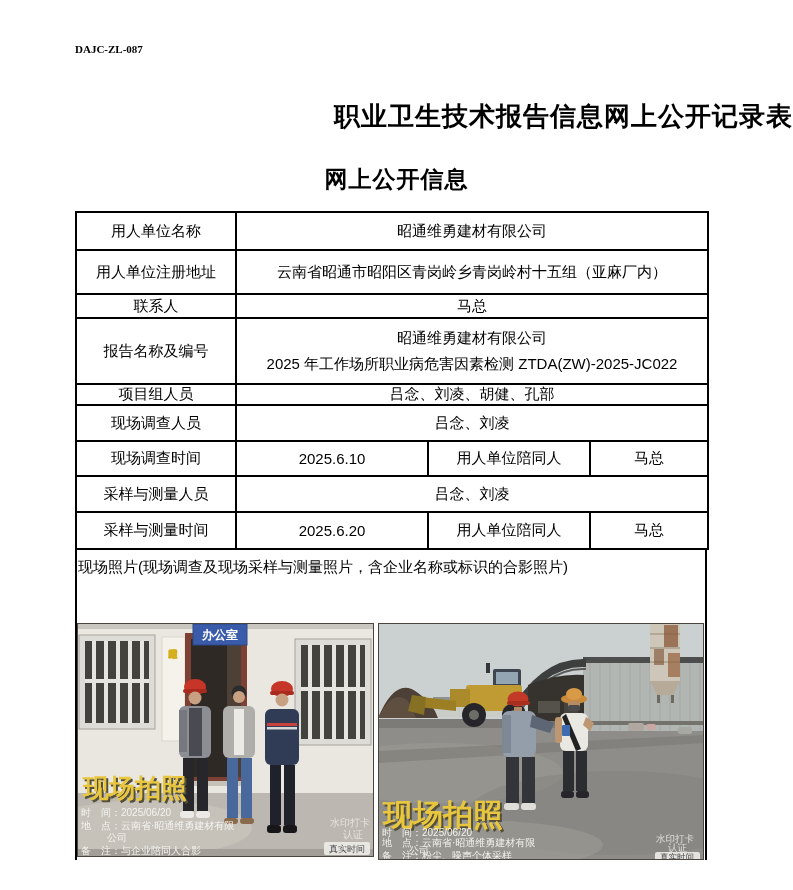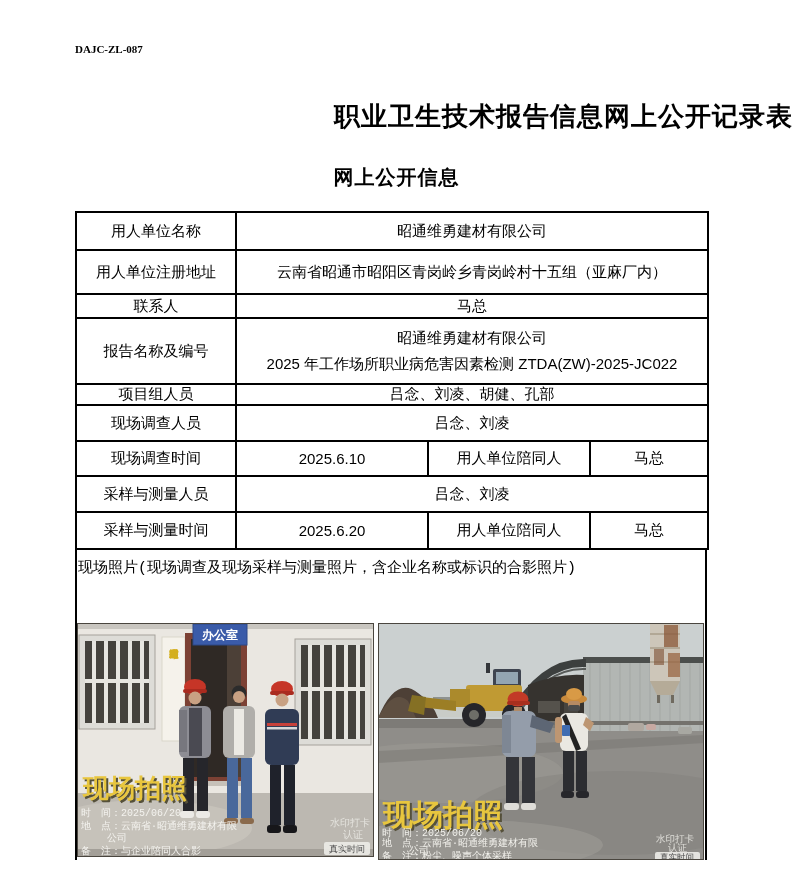--- a/index.html
+++ b/index.html
@@ -10,34 +10,33 @@
   .doc-code {
     position:absolute; left:75px; top:43px;
     font-family:"Liberation Serif", serif; font-weight:bold; font-size:11px; letter-spacing:0px;
   }
   .title {
     position:absolute; left:0; right:0; top:99px; text-align:right;
     font-size:26px; font-weight:bold; letter-spacing:1px;
   }
   .subtitle {
     position:absolute; left:0; right:0; top:164px; text-align:center;
-    font-size:20px; font-weight:bold; letter-spacing:1px;
+    font-size:23px; font-weight:bold; letter-spacing:1px;
   }
   .content { position:absolute; left:75px; top:211px; width:632px; }
   table.info { border-collapse:collapse; table-layout:fixed; width:632px; }
   table.info td {
     border:2px solid #000; text-align:center; vertical-align:middle;
     font-size:15px; padding:0; overflow:hidden;
   }
   .two-line div { line-height:1.75; }
   .photo-cell {
     width:632px; box-sizing:border-box;
     border-left:2px solid #000; border-right:2px solid #000;
     background:#fff;
-    font-family:Liberation Mono, monospace;
   }
   .caption { font-size:15px; padding:8px 2px 6px 1px; text-align:left; }
   .photos-row { display:flex; gap:4px; align-items:flex-start;margin-top:40px; }
   .photo { position:relative; line-height:0; }
   svg { display:block; }
   .wm-title { font-weight:bold; }
 </style>
 </head>
 <body>
 

